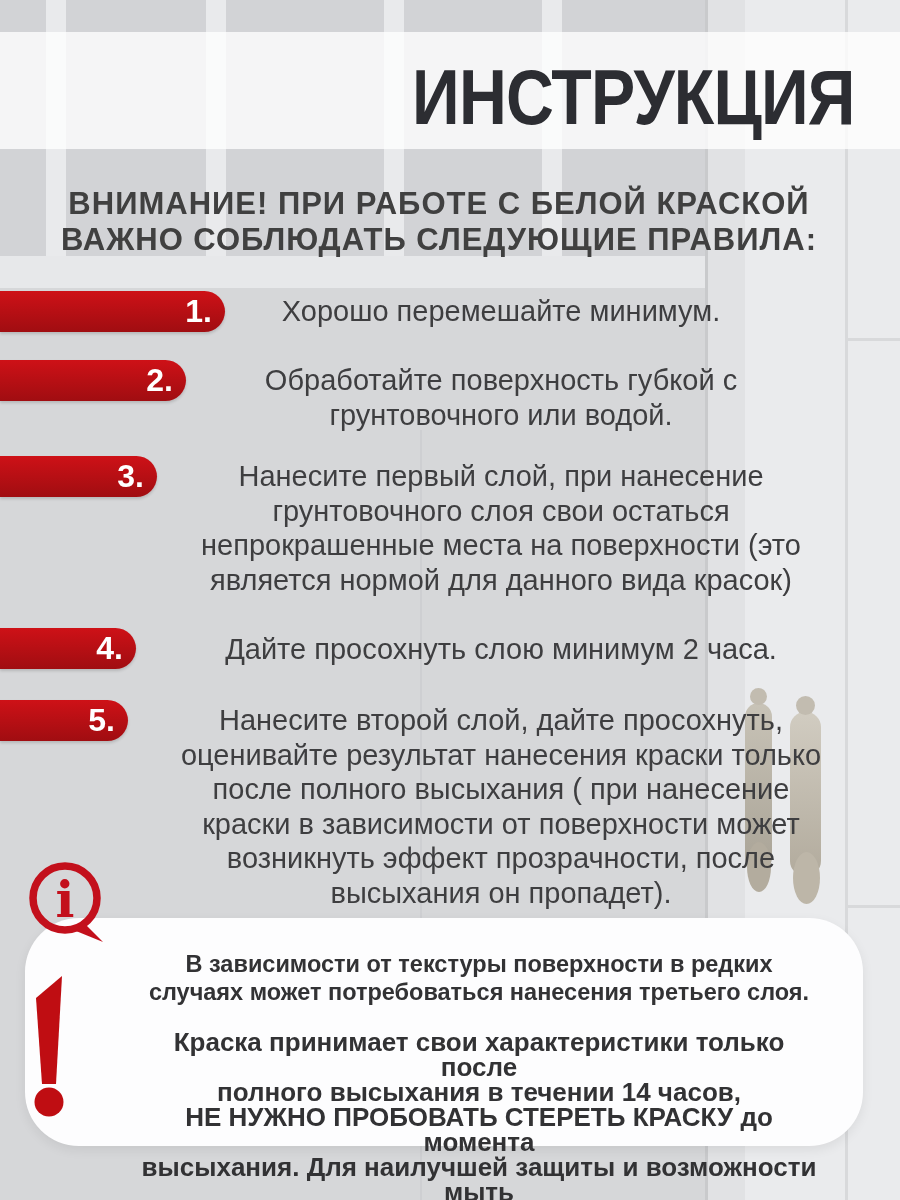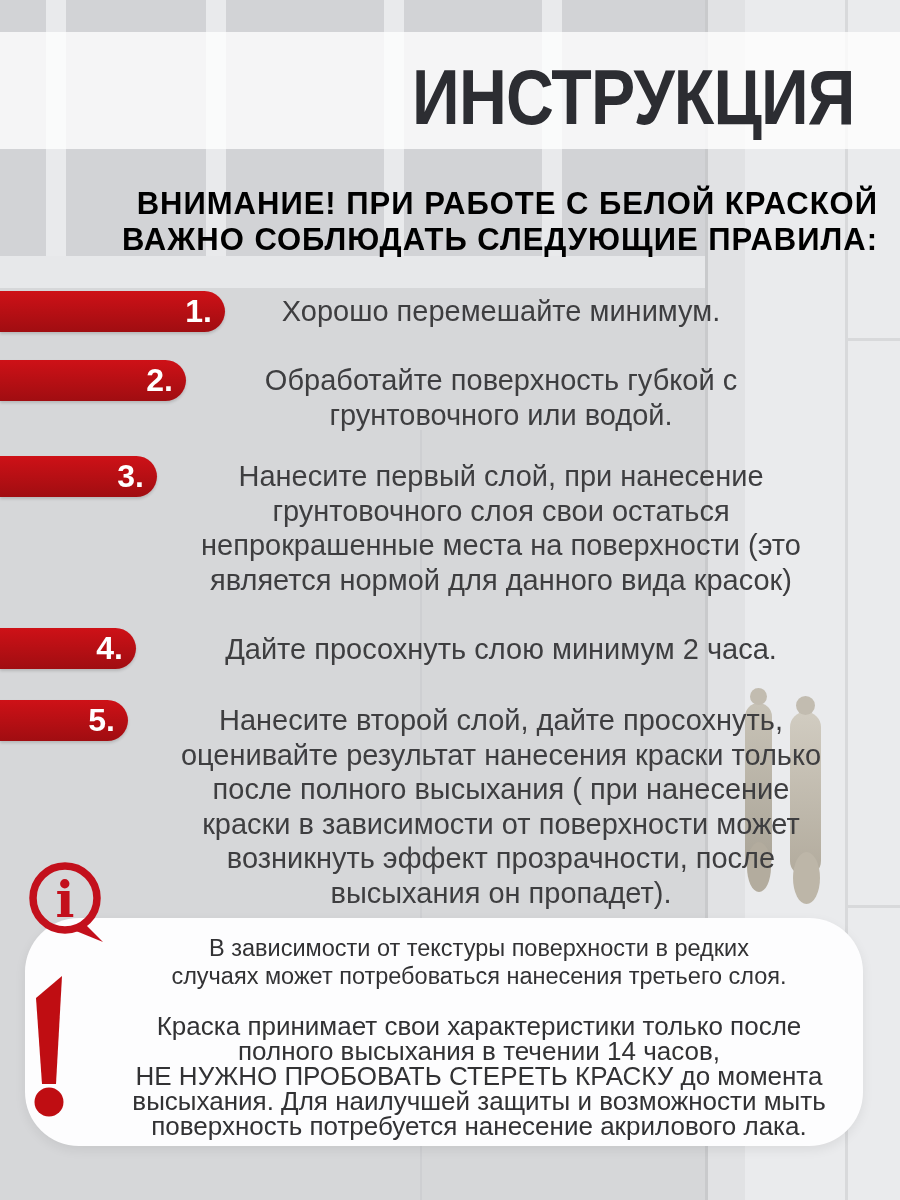--- a/index.html
+++ b/index.html
@@ -41,23 +41,23 @@
   .logo-text .apos{color:#cc1016;}
   .logo-stripe{display:block;margin-top:3px;}
   .title{
     position:absolute;right:45px;top:58px;margin:0;white-space:nowrap;
     font-weight:bold;font-size:78px;line-height:78px;letter-spacing:-1px;color:#2c2d32;
     transform:scaleX(.85);transform-origin:right center;
   }
 
   
   .warning{
-    position:absolute;left:0;top:186px;width:878px;margin:0;text-align:right;
+    position:absolute;left:0;top:186px;width:878px;margin:0;text-align:center;
     font-weight:bold;font-size:31px;line-height:36px;letter-spacing:1px;
-    color:#000000;white-space:pre-line;
+    color:#404040;white-space:pre-line;
   }
 
   
   .step{position:absolute;left:0;width:900px;}
   .banner{
     position:absolute;left:0;top:0;height:41px;
     background:linear-gradient(#ce1117,#a00d11);
     border-radius:0 21px 21px 0;
     display:flex;align-items:center;justify-content:flex-end;
     box-shadow:0 2px 3px rgba(0,0,0,.15);
@@ -74,21 +74,21 @@
   .step5{top:700px}.step5 .banner{width:128px}
 
   
   .panel{
     position:absolute;left:25px;top:918px;width:838px;height:228px;
     background:#fdfdfe;border-radius:54px;
     box-shadow:0 4px 12px rgba(0,0,0,.07);
     box-sizing:border-box;padding:16px 25px 0 95px;
   }
   .tip,.caution{
-    margin:0;text-align:center;color:#323234;white-space:pre-line;
+    margin:16px;text-align:center;color:#323234;white-space:pre-line;font-weight:bold;
   }
   .tip{font-size:23.5px;line-height:28px;}
   .caution{margin-top:24px;font-size:26px;line-height:25px;}
 
   .info-icon{position:absolute;left:24px;top:860px;z-index:3;}
   .excl-icon{position:absolute;left:32px;top:974px;z-index:3;}
 </style>
 </head>
 <body>
 

